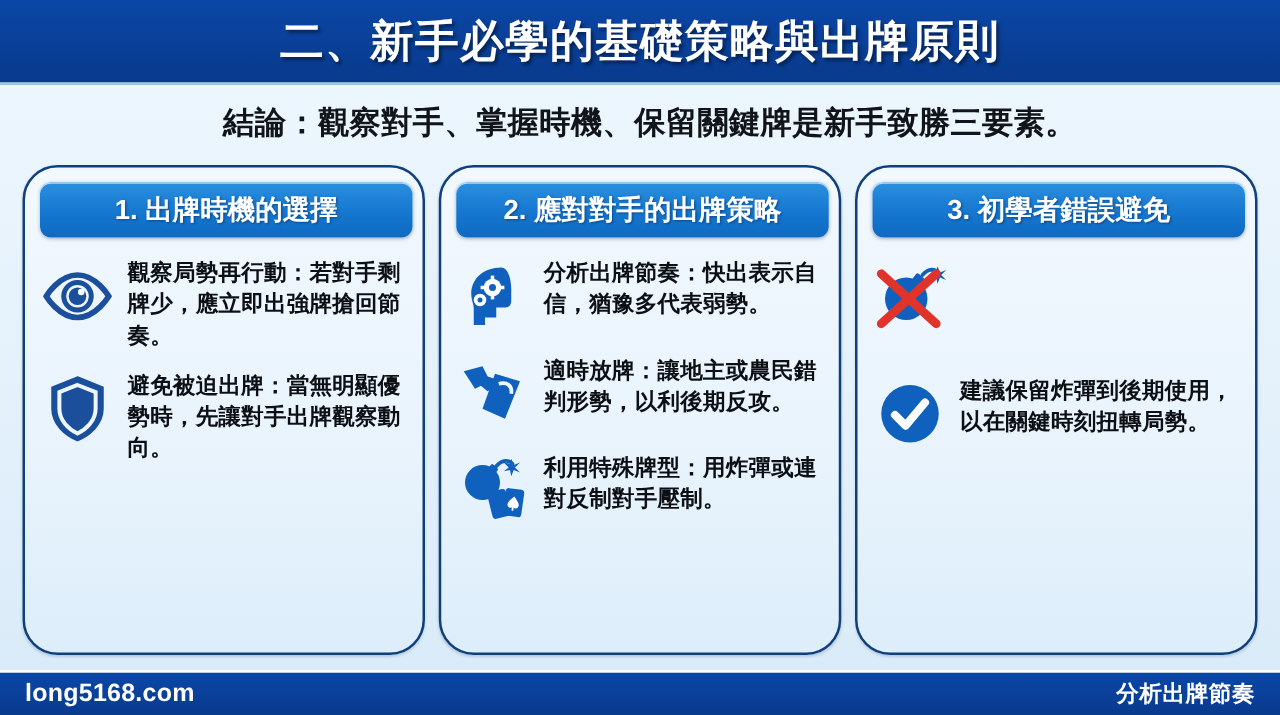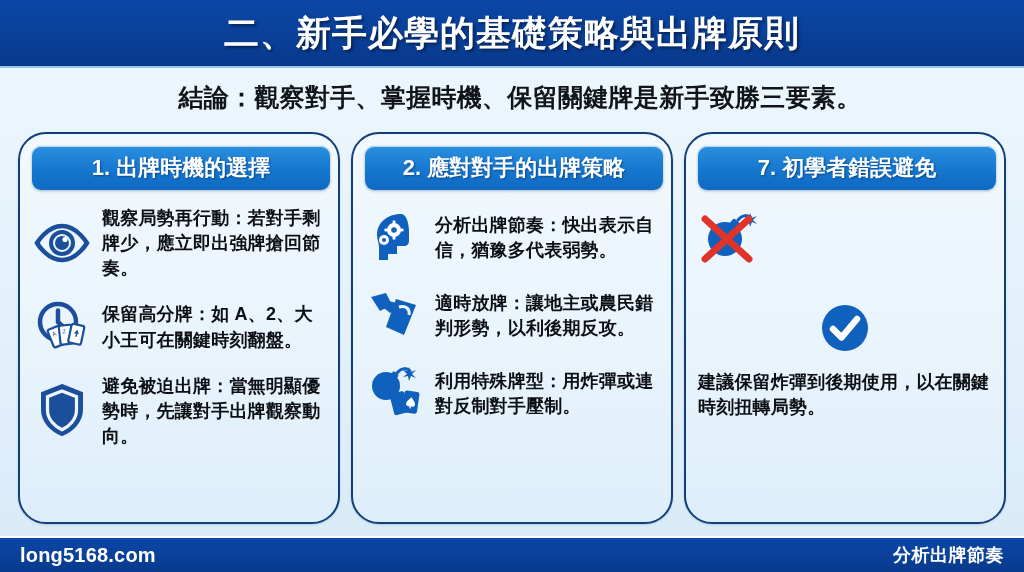--- a/index.html
+++ b/index.html
@@ -60,41 +60,41 @@
     box-shadow:0 1px 0 rgba(255,255,255,.65) inset,0 1px 3px rgba(10,50,100,.35);
     display:flex;align-items:center;justify-content:center;
   }
   .pill-text{
     color:#ffffff;font-size:22px;font-weight:bold;white-space:nowrap;
     text-shadow:1px 1px 2px rgba(0,40,90,.55);
   }
 
   .items{margin-top:14px;}
   .item{
-    display:flex;align-items:center;gap:10px;
+    display:flex;align-items:flex-start;gap:10px;
     margin-bottom:10px;
   }
   .icon-slot{
     flex:0 0 60px;width:60px;height:66px;
     display:flex;align-items:center;justify-content:center;
   }
   .icon-slot svg{display:block;}
   .item-text{
     flex:1 1 auto;
     color:#0c0f14;font-size:18px;font-weight:bold;line-height:1.40;
     letter-spacing:.2px;
     padding-top:2px;
   }
 
   
   .card .item:nth-child(1){margin-top:8px;}
   .card .item:nth-child(2){margin-top:12px;}
   .card .item:nth-child(3){margin-top:12px;}
   .card.c3 .item:nth-child(1){margin-top:10px;}
-  .card.c3 .item:nth-child(2){margin-top:28px;flex-direction:column;}
+  .card.c3 .item:nth-child(2){margin-top:28px;}
 
   
   .footer{
     position:absolute;left:0;bottom:0;width:1024px;height:36px;
     background:linear-gradient(180deg,#0a47a6 0%,#0a4099 55%,#083a8c 100%);
     border-top:2px solid #ffffff;
     display:flex;align-items:center;justify-content:space-between;
     padding:0 20px;box-sizing:border-box;gap:10px;
   }
   .footer-left{
@@ -130,44 +130,20 @@
             <svg width="56" height="42" viewBox="0 0 56 42" aria-hidden="true">
               <path d="M28 4C13 4 3 21 3 21s10 17 25 17 25-17 25-17S43 4 28 4z" fill="none" stroke="#1b4f9c" stroke-width="4.5"></path>
               <circle cx="28" cy="21" r="11" fill="none" stroke="#1b4f9c" stroke-width="4"></circle>
               <circle cx="28" cy="21" r="7" fill="#1b4f9c"></circle>
               <circle cx="31" cy="17.5" r="2.6" fill="#ffffff"></circle>
             </svg>
           </div>
           <div class="item-text">觀察局勢再行動：若對手剩牌少，應立即出強牌搶回節奏。</div>
         </div>
 
-        <div class="item">
-          <div class="icon-slot">
-            <svg width="58" height="58" viewBox="0 0 58 58" aria-hidden="true">
-              <circle cx="25" cy="24" r="18" fill="none" stroke="#1b4f9c" stroke-width="4.5"></circle>
-              <path d="M25 12.5V24l8.5 8" fill="none" stroke="#1b4f9c" stroke-width="4.5" stroke-linecap="round"></path>
-              <g transform="translate(18,28)">
-                <g transform="rotate(-22 9 12)">
-                  <rect x="0" y="0" width="13" height="19" rx="2" fill="#ffffff" stroke="#1b4f9c" stroke-width="2.2"></rect>
-                  <text x="3" y="8" font-size="6" fill="#1b4f9c" font-family="'Liberation Sans',sans-serif">A</text>
-                </g>
-                <g transform="rotate(-6 17 12)">
-                  <rect x="9" y="-1" width="13" height="19" rx="2" fill="#ffffff" stroke="#1b4f9c" stroke-width="2.2"></rect>
-                  <text x="12" y="7" font-size="6" fill="#1b4f9c" font-family="'Liberation Sans',sans-serif">2</text>
-                </g>
-                <g transform="rotate(12 26 12)">
-                  <rect x="18" y="-1" width="13" height="19" rx="2" fill="#ffffff" stroke="#1b4f9c" stroke-width="2.2"></rect>
-                  <path d="M24.5 4 L27 8 H22 Z" fill="#1b4f9c"></path>
-                  <rect x="24" y="8" width="1.4" height="3" fill="#1b4f9c"></rect>
-                </g>
-              </g>
-            </svg>
-          </div>
-          <div class="item-text">保留高分牌：如 A、2、大小王可在關鍵時刻翻盤。</div>
-        </div>
 
         <div class="item">
           <div class="icon-slot">
             <svg width="48" height="56" viewBox="0 0 48 56" aria-hidden="true">
               <path d="M24 3 L44 11 V28 C44 40 34 49 24 53 C14 49 4 40 4 28 V11 Z" fill="#1b4f9c" stroke="#1b4f9c" stroke-width="2"></path>
               <path d="M24 9 L38.5 14.7 V28 C38.5 37.5 31 44.5 24 47.8 C17 44.5 9.5 37.5 9.5 28 V14.7 Z" fill="none" stroke="#eef7fd" stroke-width="3.2"></path>
             </svg>
           </div>
           <div class="item-text">避免被迫出牌：當無明顯優勢時，先讓對手出牌觀察動向。</div>
         </div>
@@ -236,21 +212,21 @@
             </svg>
           </div>
           <div class="item-text">利用特殊牌型：用炸彈或連對反制對手壓制。</div>
         </div>
 
       </div>
     </div>
 
     <div class="card c3">
       <div class="pill">
-        <div class="pill-text">7. 初學者錯誤避免</div>
+        <div class="pill-text">3. 初學者錯誤避免</div>
       </div>
       <div class="items">
 
         <div class="item">
           <div class="icon-slot">
             <svg width="60" height="58" viewBox="0 0 60 58" aria-hidden="true">
               <circle cx="27" cy="31" r="17" fill="#1060bd"></circle>
               <rect x="33" y="12" width="8" height="7" rx="1.5" transform="rotate(40 37 15)" fill="#1060bd"></rect>
               <path d="M40 12 C45 6 50 7 53 10" fill="none" stroke="#1060bd" stroke-width="3" stroke-linecap="round"></path>
               <path d="M52 5 l2 5 l5 -2 l-4 4 l4 4 l-5 -2 l-2 5 l-1 -5 l-5 1 l4 -3 l-4 -4 l5 1 z" fill="#1060bd"></path>

